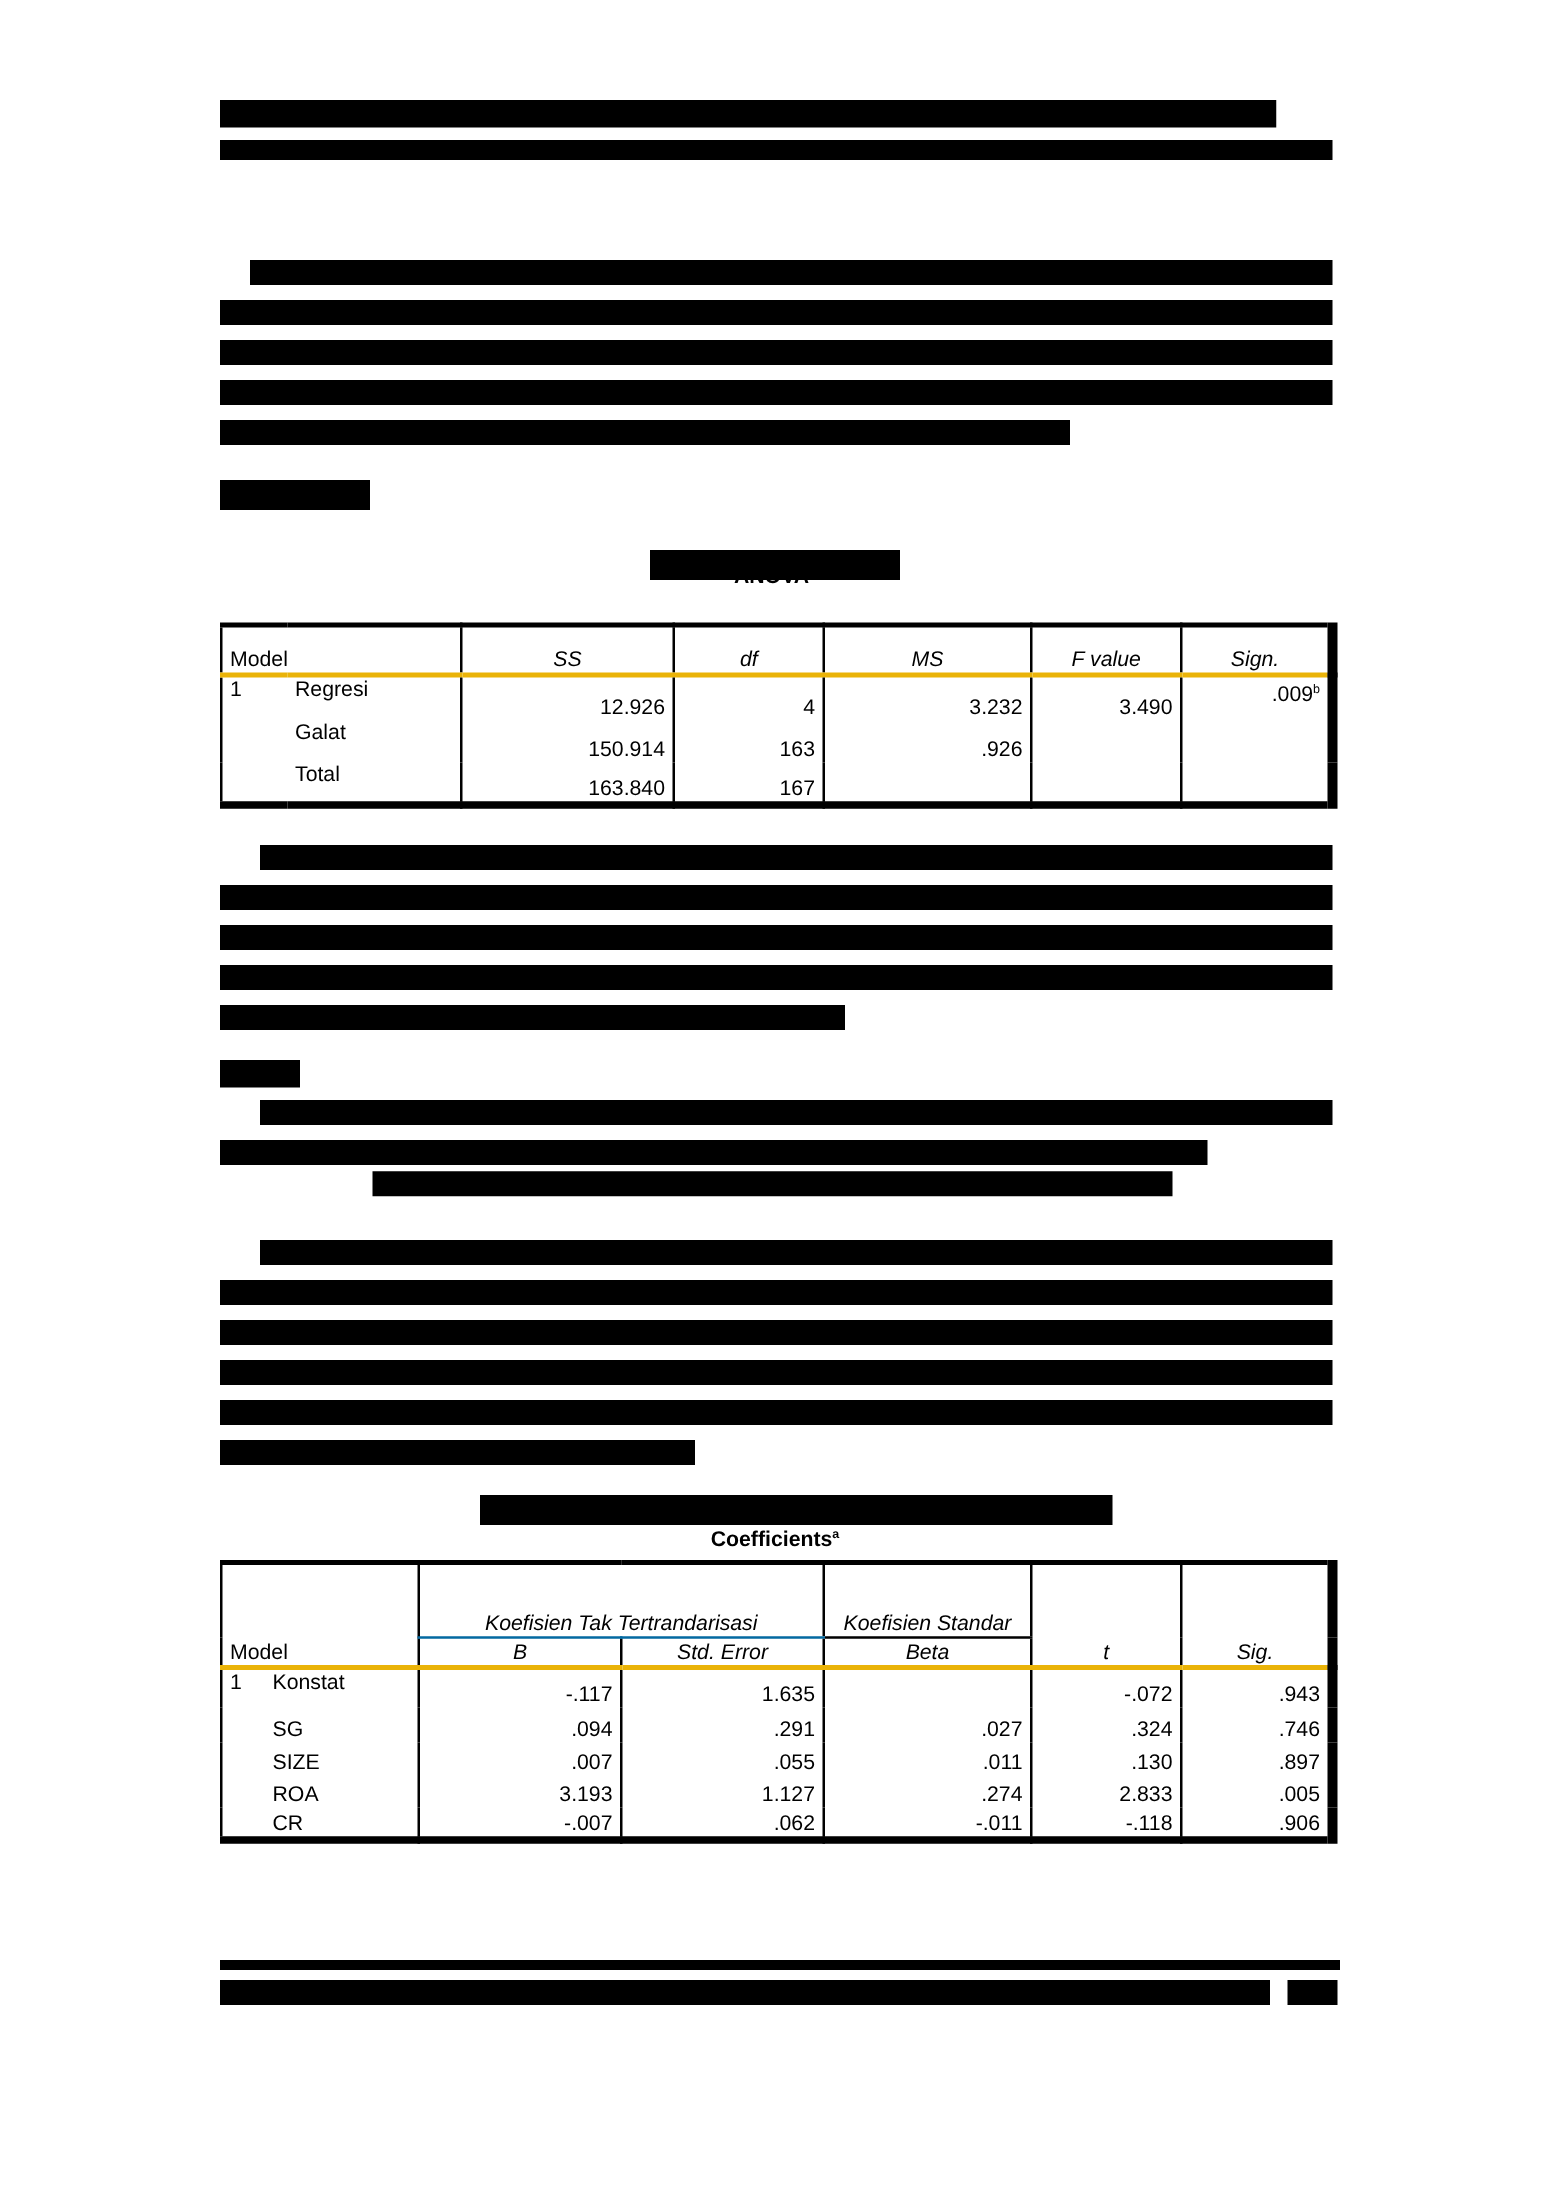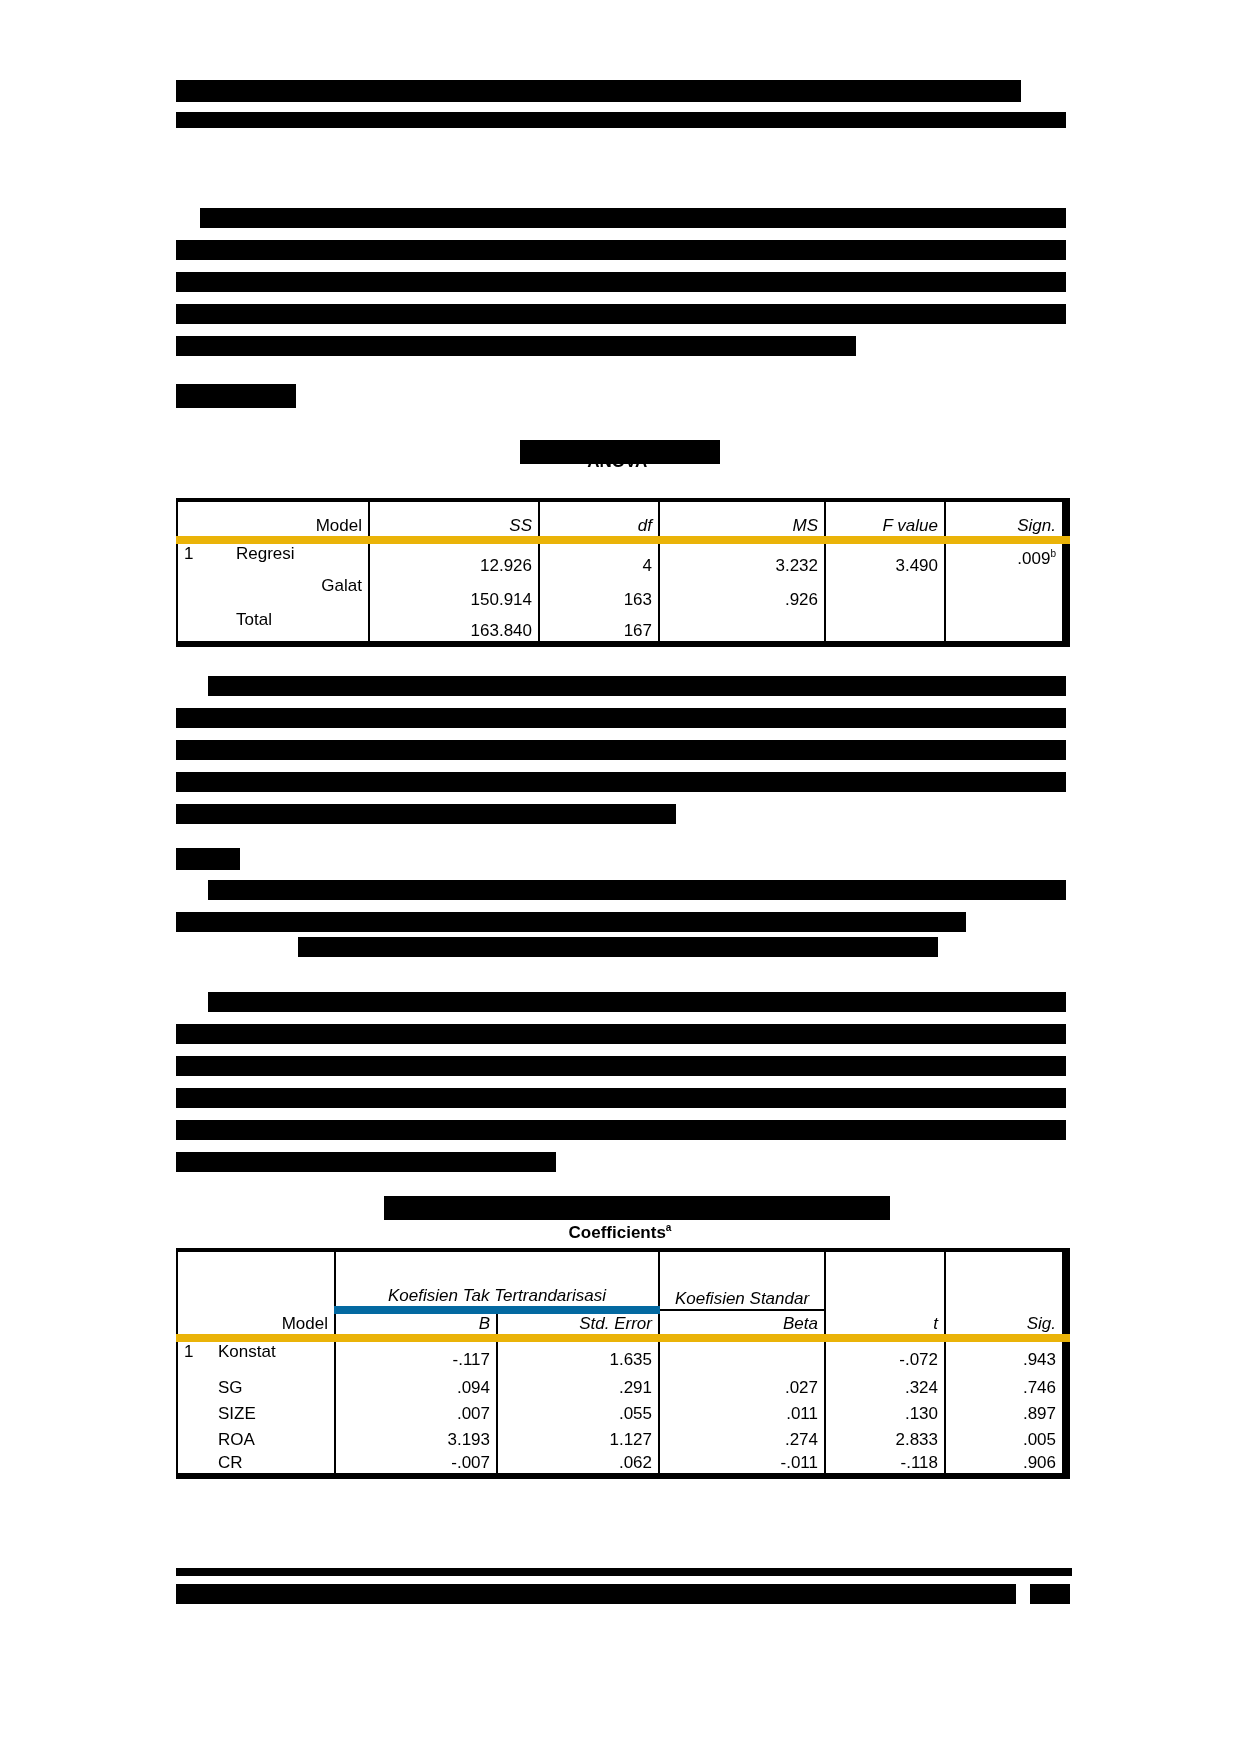--- a/index.html
+++ b/index.html
@@ -6,21 +6,21 @@
   body { width:1240px; height:1754px; position:relative; overflow:hidden; font-family:"Liberation Sans", sans-serif; color:#000; }
   .bar { position:absolute; background:#000; }
   .redact-line { position:absolute; height:20px; background:#000; }
   .caption { position:absolute; left:0; width:1240px; text-align:center; font-weight:bold; font-size:17px; }
   .caption sup { font-size:10px; }
   table.spss { position:absolute; border-collapse:collapse; font-size:17px; }
   table.spss td { padding:0 6px; vertical-align:bottom; }
   .num { text-align:right; }
   .ctr { text-align:center;font-style:italic; }
   .vl { border-left:2px solid #000; }
-  .hb { border-bottom:8px solid #eab308;text-align:right; }
+  .hb { border-bottom:4px solid #eab308; }
   .sup { font-size:10px; vertical-align:super; }
 </style>
 </head>
 <body>
 
 <div>
   <div class="redact-line" style="left:176px; top:80px; width:845px; height:22px;"></div>
   <div class="redact-line" style="left:176px; top:112px; width:890px; height:16px;"></div>
 </div>
 
@@ -51,21 +51,21 @@
     <td style="width:40px; vertical-align:top;">1</td>
     <td style="vertical-align:top;margin-top:12px;">Regresi</td>
     <td class="vl num">12.926</td>
     <td class="vl num">4</td>
     <td class="vl num">3.232</td>
     <td class="vl num">3.490</td>
     <td class="vl num" style="vertical-align:top; padding-top:4px;"><span>.009</span><span class="sup">b</span></td>
   </tr>
   <tr style="height:34px;">
     <td></td>
-    <td style="vertical-align:top;text-align:right;">Galat</td>
+    <td style="vertical-align:top;">Galat</td>
     <td class="vl num">150.914</td>
     <td class="vl num">163</td>
     <td class="vl num">.926</td>
     <td class="vl num"></td>
     <td class="vl num"></td>
   </tr>
   <tr style="height:34px;">
     <td></td>
     <td style="vertical-align:top;">Total</td>
     <td class="vl num">163.840</td>
@@ -101,21 +101,21 @@
   <div class="redact-line" style="left:176px; top:1152px; width:380px;"></div>
 </div>
 
 <div class="redact-line" style="left:384px; top:1196px; width:506px; height:24px;"></div>
 <div class="caption" style="top:1222px;"><span>Coefficients</span><sup>a</sup></div>
 
 <table class="spss" style="left:176px; top:1248px; width:894px; border-top:4px solid #000; border-left:2px solid #000; border-right:8px solid #000; border-bottom:6px solid #000;">
   <tbody>
       <tr style="height:60px;">
     <td colspan="2" rowspan="2" class="hb" style="width:162px;">Model</td>
-    <td colspan="2" class="vl ctr" style="border-bottom:8px solid #0369a1;">Koefisien Tak Tertrandarisasi</td>
+    <td colspan="2" class="vl ctr" style="border-bottom:2px solid #0369a1;">Koefisien Tak Tertrandarisasi</td>
     <td class="vl ctr" style="border-bottom:2px solid #000; width:152px;">Koefisien Standar</td>
     <td rowspan="2" class="vl hb ctr" style="width:106px;">t</td>
     <td rowspan="2" class="vl hb ctr" style="width:104px;">Sig.</td>
   </tr>
   <tr style="height:24px;">
     <td class="vl hb ctr" style="width:148px;">B</td>
     <td class="vl hb ctr" style="width:148px;">Std. Error</td>
     <td class="vl hb ctr">Beta</td>
   </tr>
   <tr style="height:32px;">

